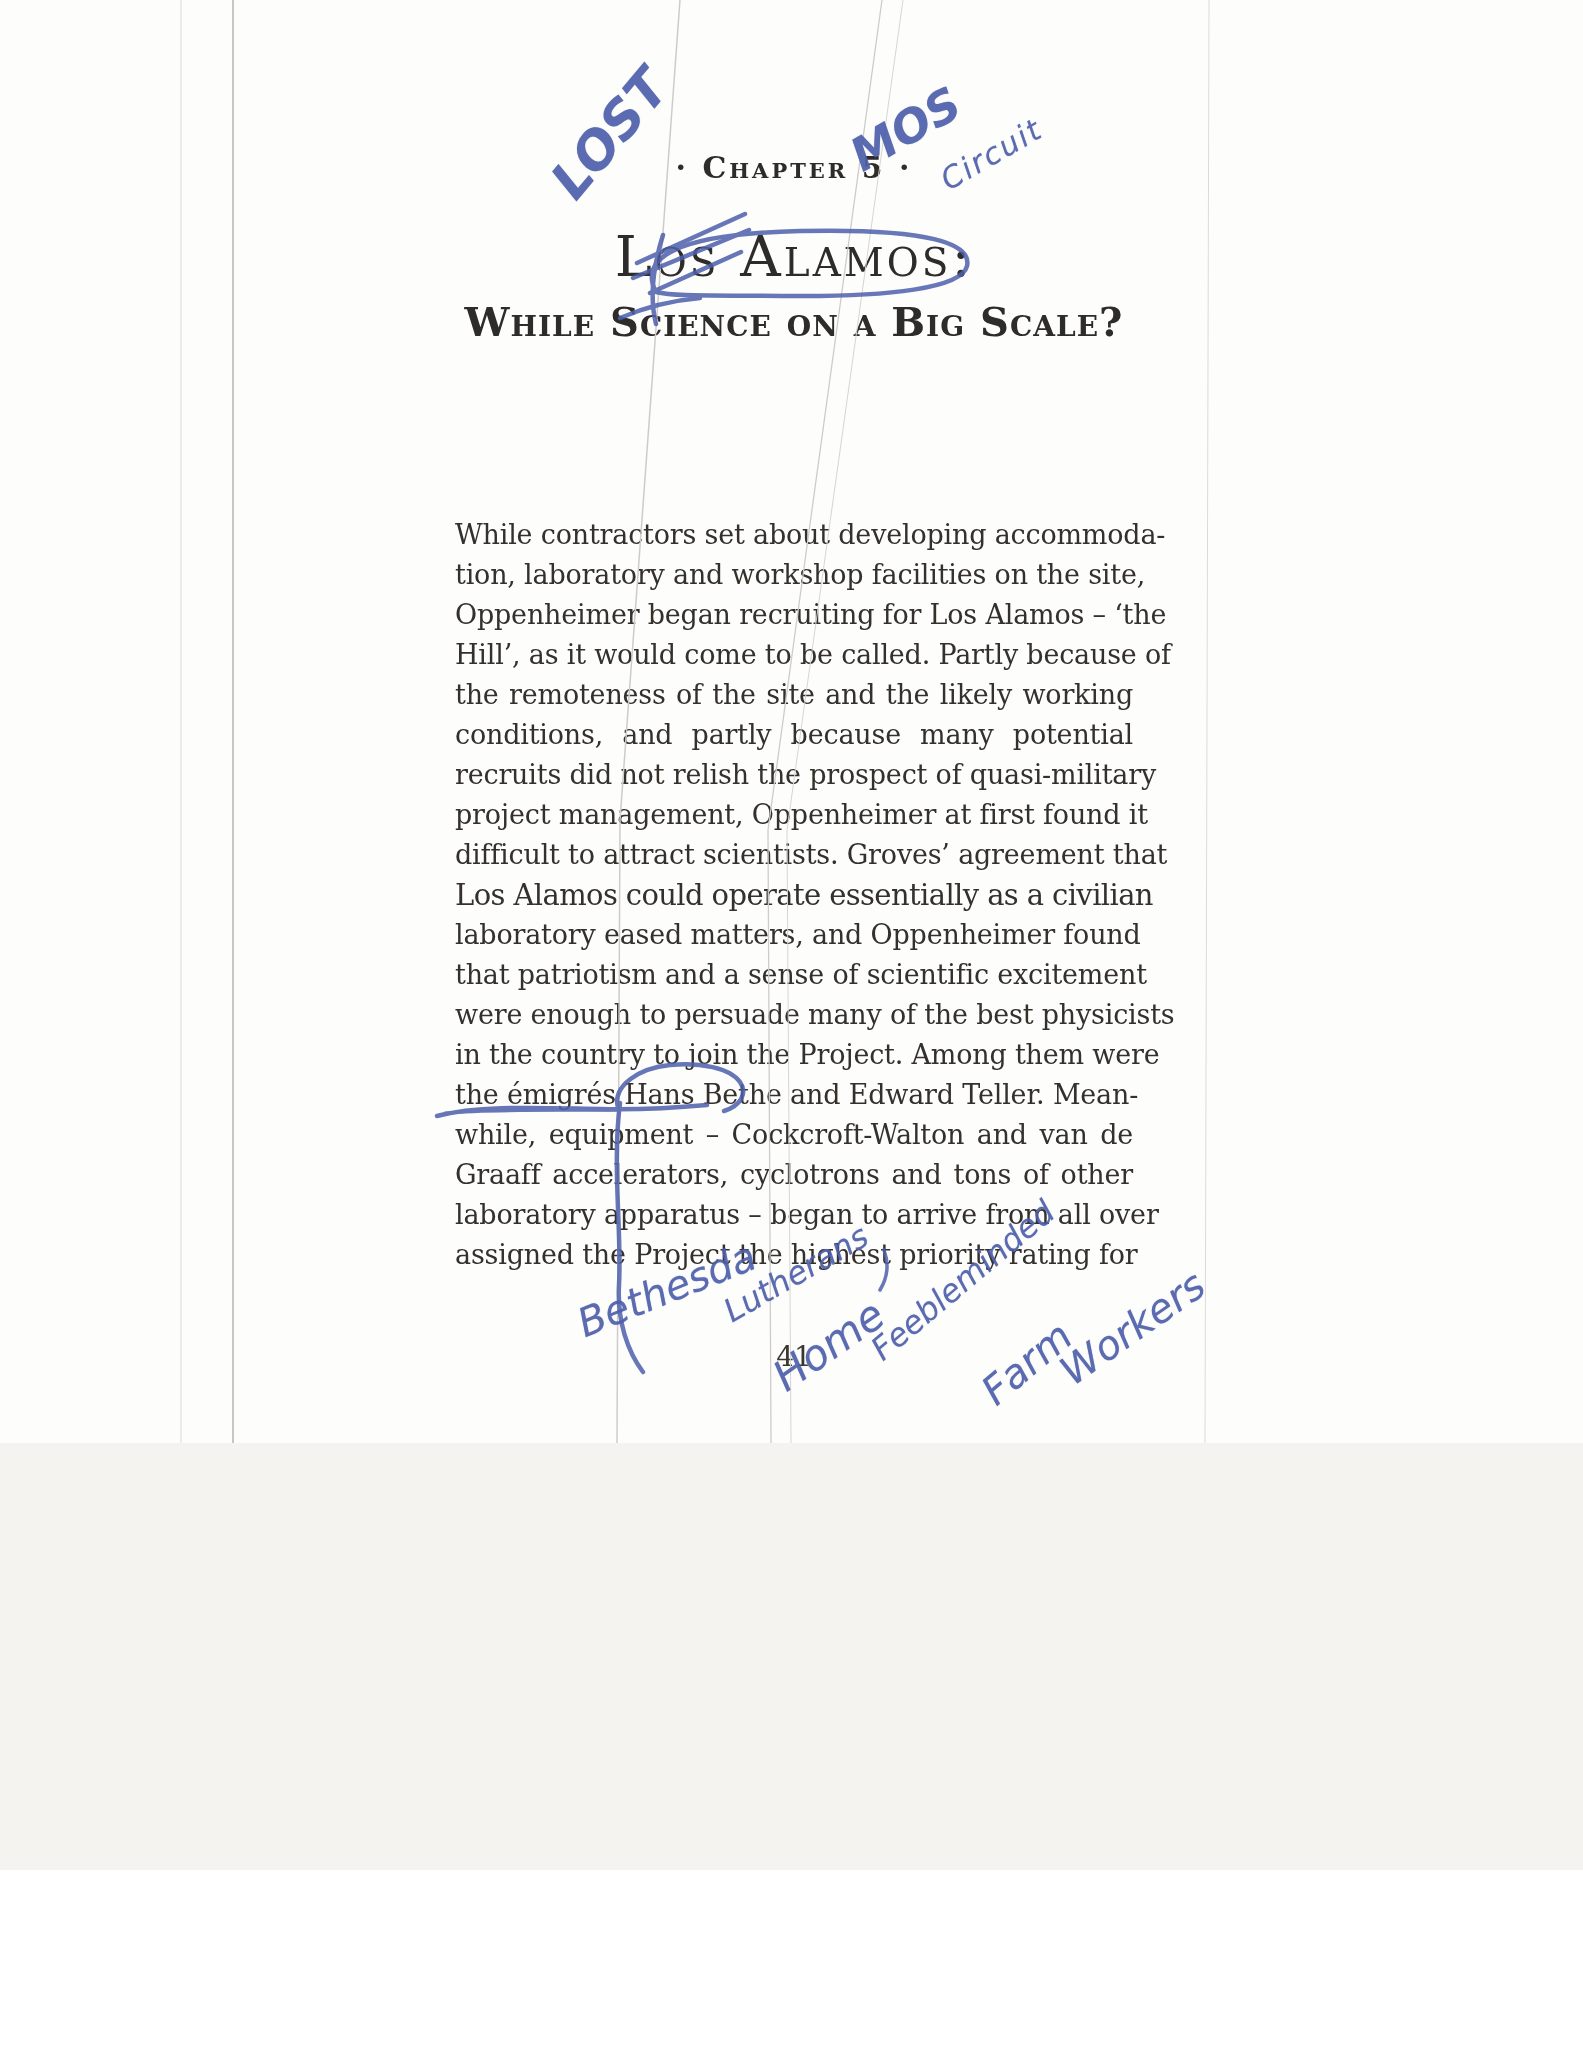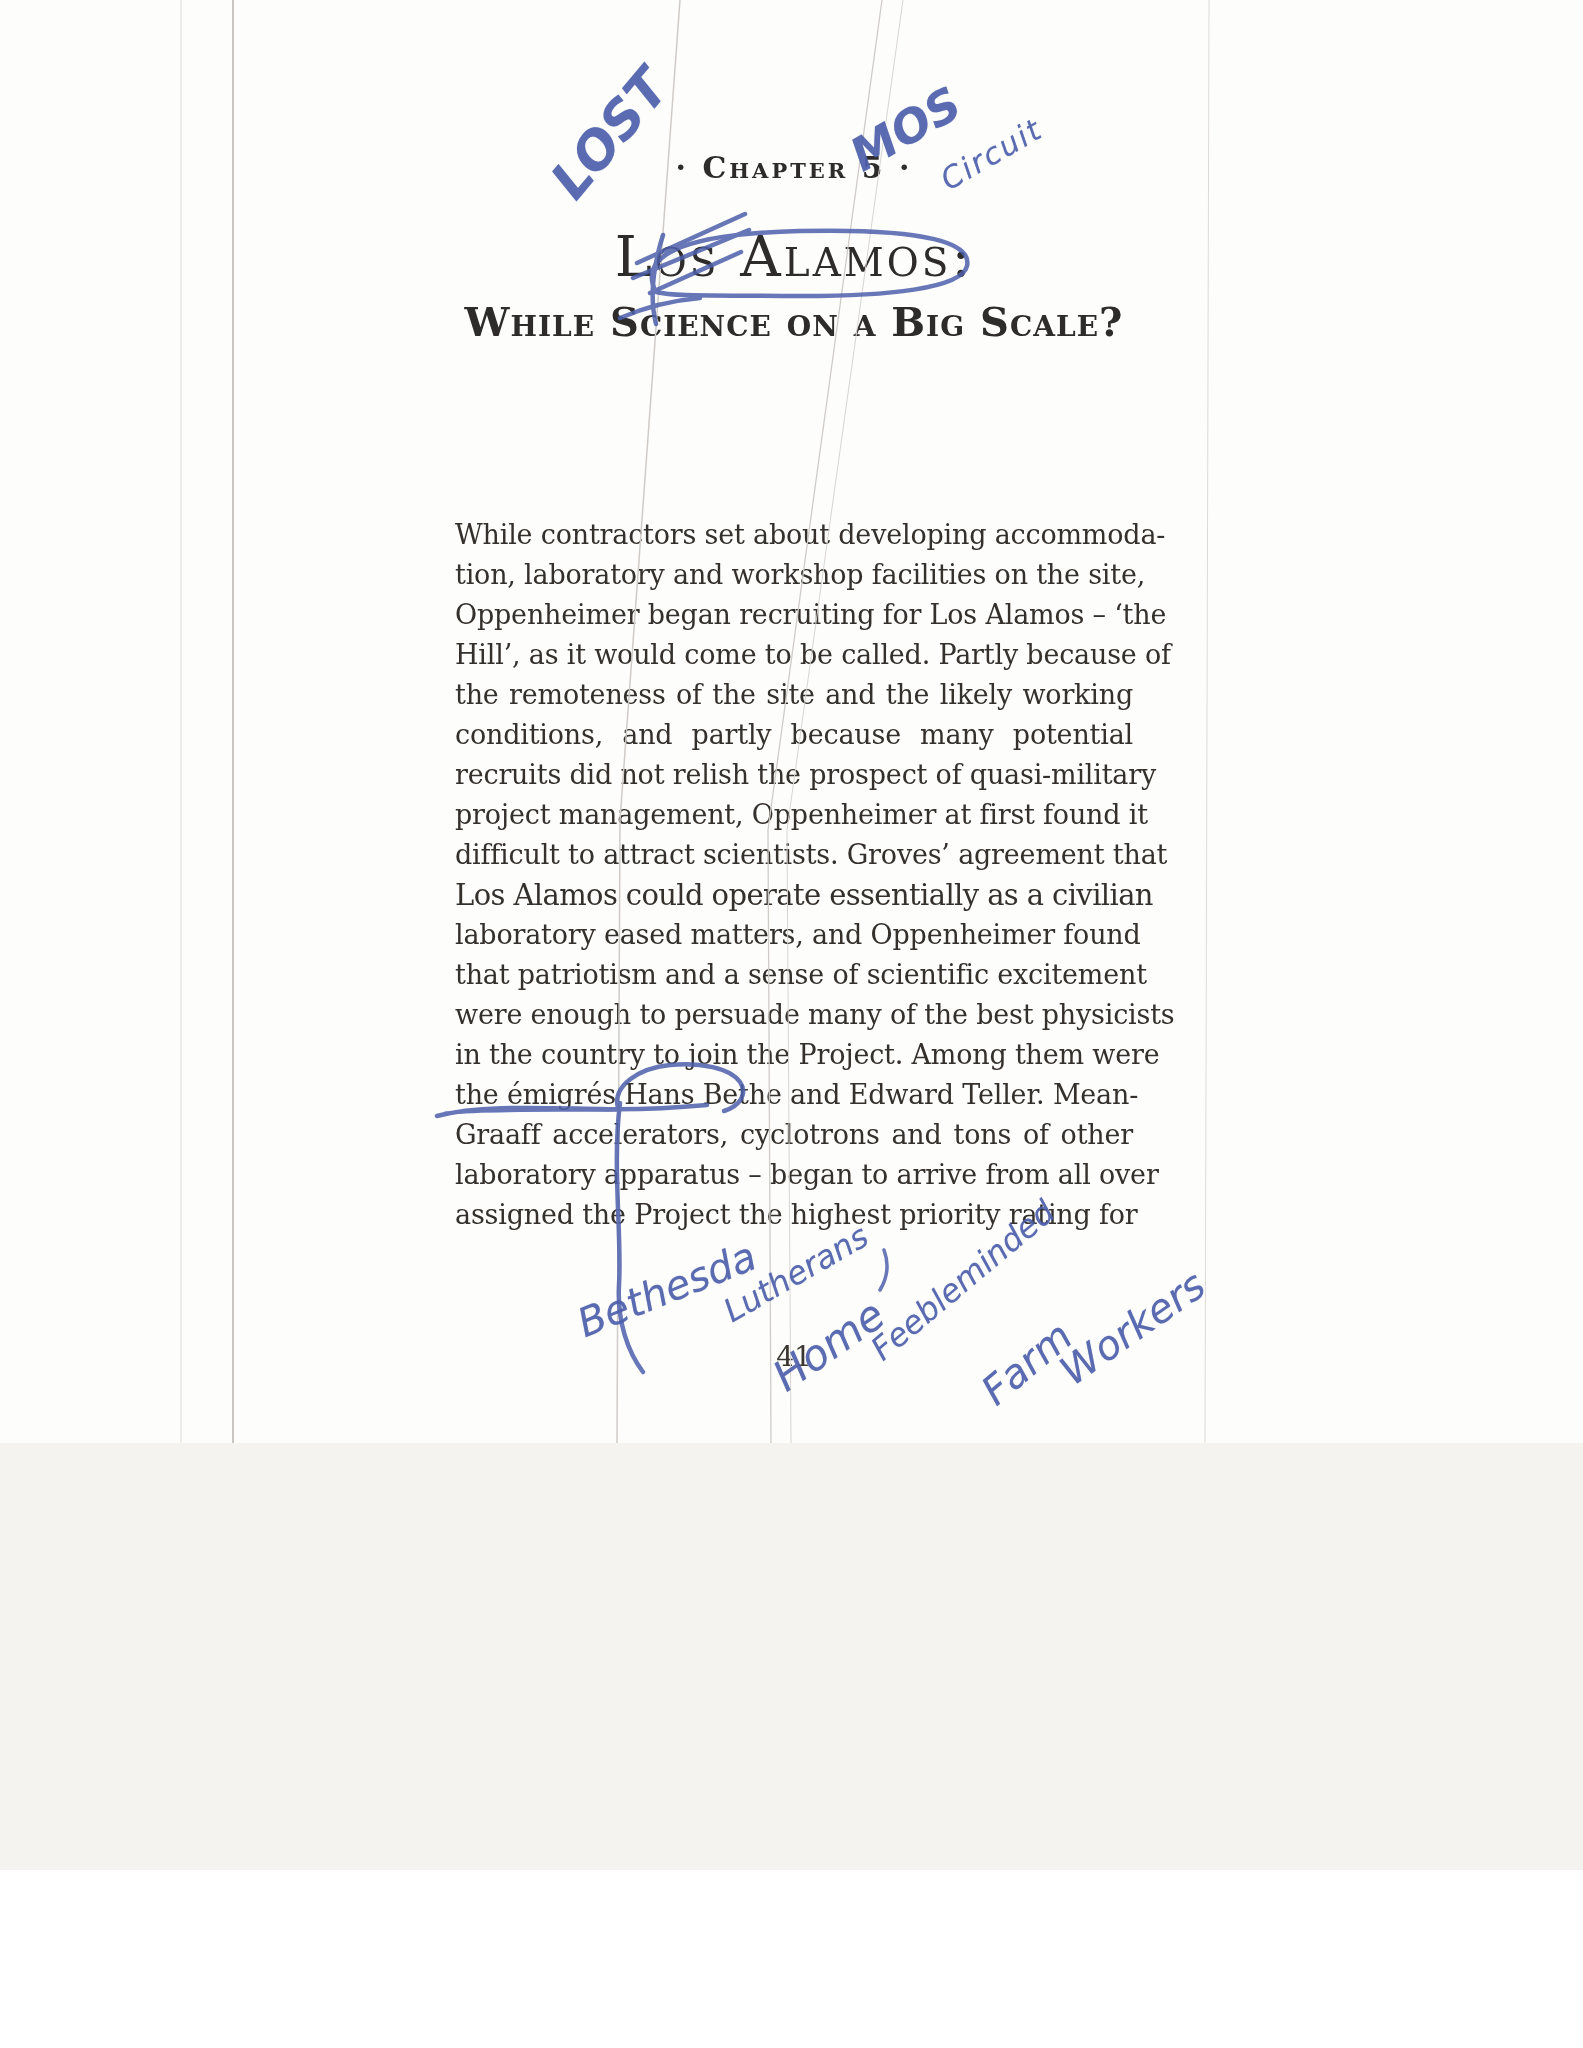--- a/index.html
+++ b/index.html
@@ -57,20 +57,21 @@
     <div class="bline">conditions, and partly because many potential</div>
     <div class="bline">recruits did not relish the prospect of quasi-military</div>
     <div class="bline">project management, Oppenheimer at first found it</div>
     <div class="bline">difficult to attract scientists. Groves’ agreement that</div>
     <div class="bline alt">Los Alamos could operate essentially as a civilian</div>
     <div class="bline">laboratory eased matters, and Oppenheimer found</div>
     <div class="bline">that patriotism and a sense of scientific excitement</div>
     <div class="bline">were enough to persuade many of the best physicists</div>
     <div class="bline">in the country to join the Project. Among them were</div>
     <div class="bline">the émigrés Hans Bethe and Edward Teller. Mean-</div>
+    <div class="bline">while, equipment – Cockcroft-Walton and van de</div>
     <div class="bline">Graaff accelerators, cyclotrons and tons of other</div>
     <div class="bline">laboratory apparatus – began to arrive from all over</div>
     <div class="bline">assigned the Project the highest priority rating for</div>
   </div>
 
   <div class="page-number">41</div>
 
   <svg class="overlay" width="1583" height="2048" viewBox="0 0 1583 2048">
 
     <line x1="181" y1="0" x2="181" y2="1443" stroke="#e8e6e2" stroke-width="1.5"></line>

